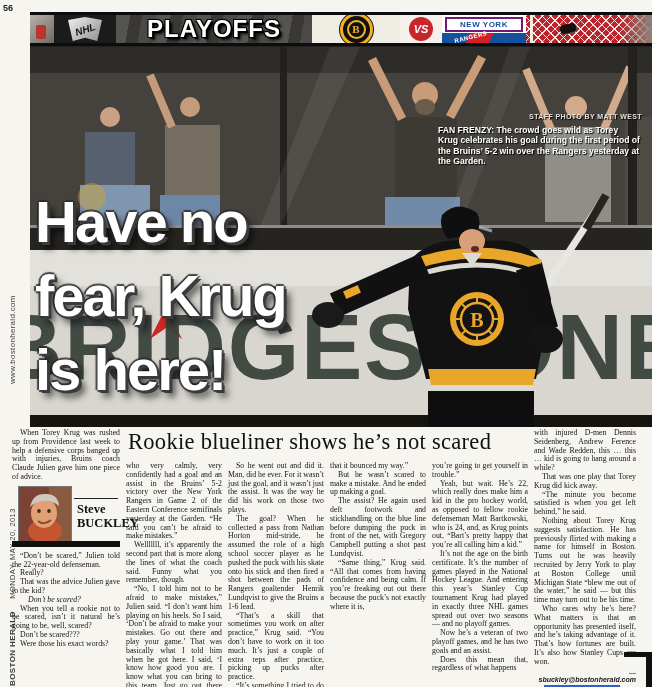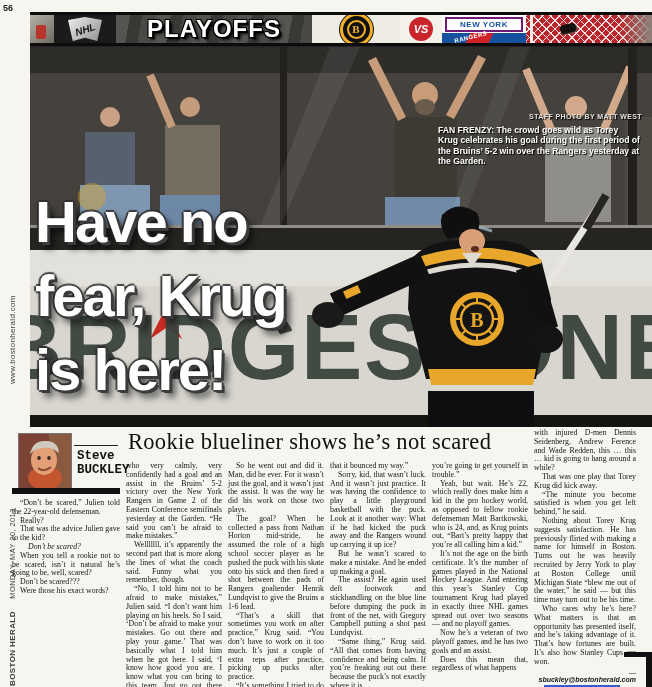--- a/index.html
+++ b/index.html
@@ -73,21 +73,21 @@
   .para{margin:0;font-size:7.8px;line-height:8.8px;text-align:justify;color:#141414;}
   .para.indent{text-indent:8px;}
   .para.italic{font-style:italic;margin-left:8px;}
   .para.email{margin-top:2px;text-align:right;font:bold italic 7px "Liberation Sans",sans-serif;
               position:relative;padding-bottom:4px;}
   .para.email::after{content:"";position:absolute;left:10px;right:16px;bottom:0;height:2px;background:#2f62c4;}
   
   .byline{position:relative;height:62px;margin:3px 0 5px;}
   .byline-photo{position:absolute;left:6px;top:1px;width:52px;height:54px;border:1px solid #777;overflow:hidden;}
   .byline-rule{position:absolute;left:62px;right:2px;top:13px;border-top:1.5px solid #222;}
-  .byline-name{position:absolute;left:65px;top:17px;font-family:Liberation Mono, monospace;
+  .byline-name{position:absolute;left:65px;top:17px;font-family:Liberation Serif, serif;
                font-weight:bold;color:#111;font-size:12.5px;line-height:14px;}
   .byline-bar{position:absolute;left:0;right:0;bottom:0;height:6px;background:#101010;}
   
   .corner{position:absolute;right:0;bottom:0;width:22px;height:30px;
           border-top:5px solid #101010;border-right:6px solid #101010;}
 </style>
 </head>
 <body>
 
 <div class="page">
@@ -212,20 +212,23 @@
     <div class="caption">FAN FRENZY: The crowd goes wild as Torey Krug celebrates his goal during the first period of the Bruins’ 5-2 win over the Rangers yesterday at the Garden.</div>
     <div class="headline">
       <div>Have no</div>
       <div>fear, Krug</div>
       <div>is here!</div>
     </div>
   </div>
 
   <div class="art-wrap">
     <div class="col col1">
+      <div>
+          <p class="para indent">When Torey Krug was rushed up from Providence last week to help a defensive corps banged up with injuries, Bruins coach Claude Julien gave him one piece of advice.</p>
+        </div>
       <div class="byline">
         <div class="byline-photo">
           <svg viewBox="0 0 52 54" width="52" height="54">
             <rect width="52" height="54" fill="#7c4234"></rect>
             <rect x="30" y="0" width="22" height="54" fill="#8a5a40"></rect>
             <ellipse cx="26" cy="44" rx="17" ry="12" fill="#c4562f"></ellipse>
             <ellipse cx="25" cy="26" rx="13" ry="15" fill="#e3a077"></ellipse>
             <path d="M 11,20 Q 14,6 27,7 Q 39,7 40,19 Q 33,13 25,14 Q 16,14 11,20 Z" fill="#cfc9bd"></path>
             <ellipse cx="20" cy="24" rx="1.8" ry="2" fill="#3a2a20"></ellipse>
             <ellipse cx="30" cy="24" rx="1.8" ry="2" fill="#3a2a20"></ellipse>
@@ -258,21 +261,20 @@
             <p class="para indent">“No, I told him not to be afraid to make mistakes,” Julien said. “I don’t want him playing on his heels. So I said, ‘Don’t be afraid to make your mistakes. Go out there and play your game.’ That was basically what I told him when he got here. I said, ‘I know how good you are. I know what you can bring to this team. Just go out there and do it.’”</p>
           </div>
         <div class="col">
             <p class="para indent">So he went out and did it. Man, did he ever. For it wasn’t just the goal, and it wasn’t just the assist. It was the way he did his work on those two plays.</p>
             <p class="para indent">The goal? When he collected a pass from Nathan Horton mid-stride, he assumed the role of a high school soccer player as he pushed the puck with his skate onto his stick and then fired a shot between the pads of Rangers goaltender Henrik Lundqvist to give the Bruins a 1-6 lead.</p>
             <p class="para indent">“That’s a skill that sometimes you work on after practice,” Krug said. “You don’t have to work on it too much. It’s just a couple of extra reps after practice, picking up pucks after practice.</p>
             <p class="para indent">“It’s something I tried to do and I was lucky enough</p>
           </div>
         <div class="col">
             <p class="para">that it bounced my way.”</p>
-            <p class="para indent">Sorry, kid, that wasn’t luck. And it wasn’t just practice. It was having the confidence to play a little playground basketball with the puck. Look at it another way: What if he had kicked the puck away and the Rangers wound up carrying it up ice?</p>
             <p class="para indent">But he wasn’t scared to make a mistake. And he ended up making a goal.</p>
             <p class="para indent">The assist? He again used deft footwork and stickhandling on the blue line before dumping the puck in front of the net, with Gregory Campbell putting a shot past Lundqvist.</p>
             <p class="para indent">“Same thing,” Krug said. “All that comes from having confidence and being calm. If you’re freaking out out there because the puck’s not exactly where it is,</p>
           </div>
         <div class="col">
             <p class="para">you’re going to get yourself in trouble.”</p>
             <p class="para indent">Yeah, but wait. He’s 22, which really does make him a kid in the pro hockey world, as opposed to fellow rookie defenseman Matt Bartkowski, who is 24, and, as Krug points out, “Bart’s pretty happy that you’re all calling him a kid.”</p>
             <p class="para indent">It’s not the age on the birth certificate. It’s the number of games played in the National Hockey League. And entering this year’s Stanley Cup tournament Krug had played in exactly three NHL games spread out over two seasons — and no playoff games.</p>
             <p class="para indent">Now he’s a veteran of two playoff games, and he has two goals and an assist.</p>
             <p class="para indent">Does this mean that, regardless of what happens</p>

